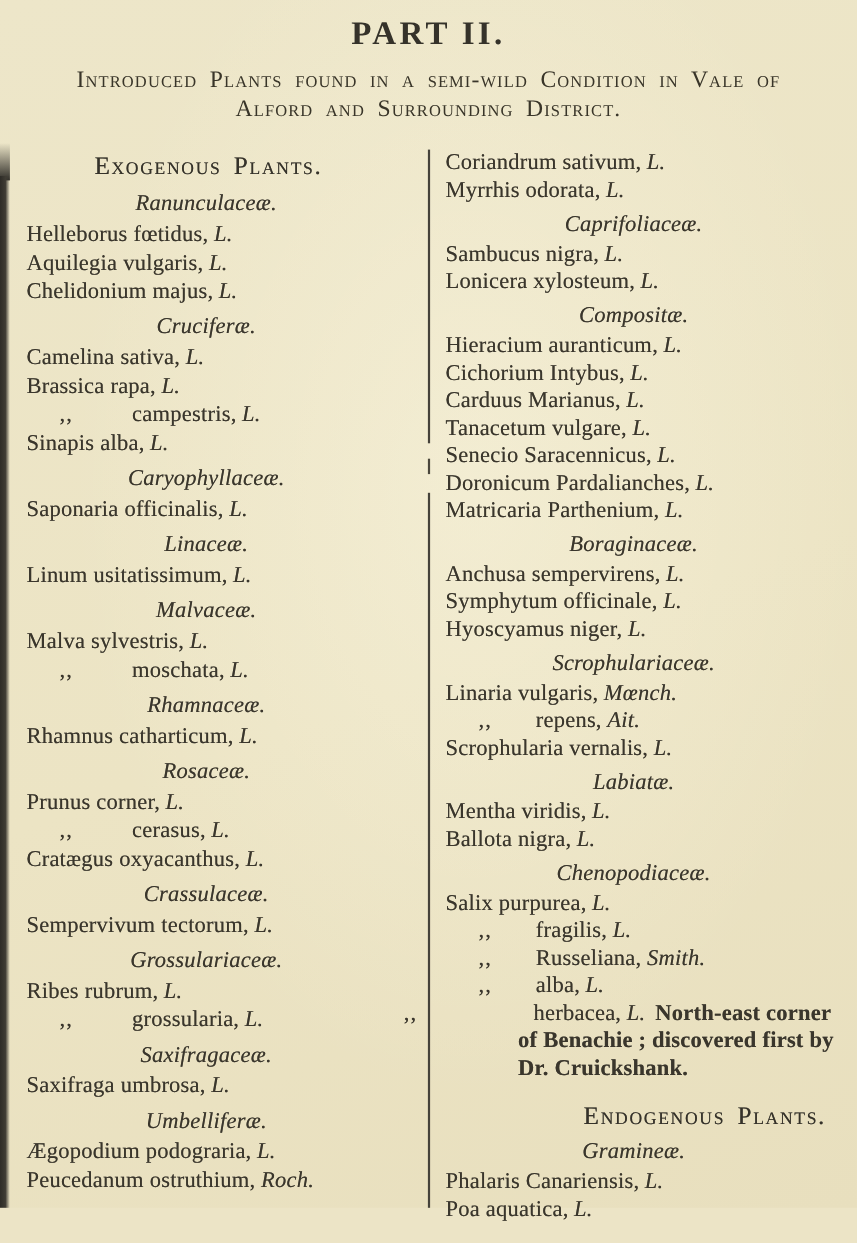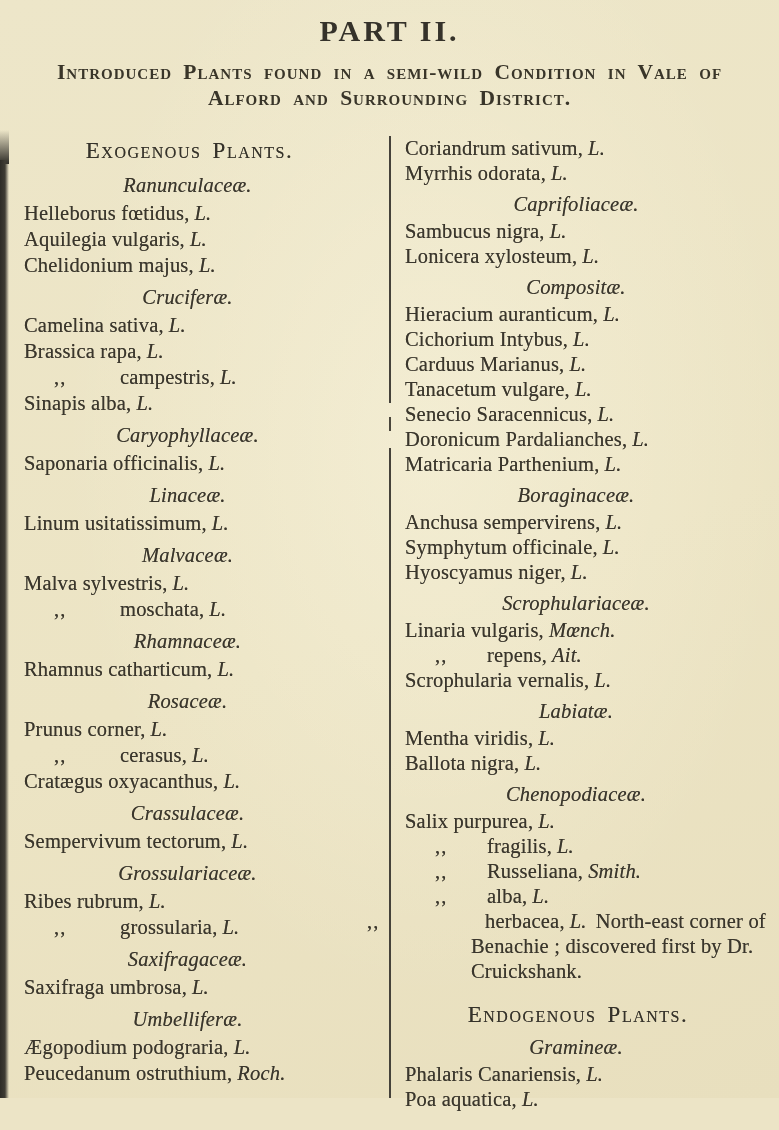--- a/index.html
+++ b/index.html
@@ -24,47 +24,47 @@
     position:absolute; left:0; top:130px; height:34px; width:9px;
     background:linear-gradient(to bottom, rgba(46,44,39,0) 0%, #2e2c27 100%);
   }
   
   .header { position:absolute; top:0; left:0; width:779px; text-align:center; }
   .title {
     padding-top:12px; font-size:30px; line-height:38px;
     letter-spacing:3px; font-weight:600; color:#35322a;
   }
   .subtitle { margin-top:9px; font-variant:small-caps; color:#393529;
-    font-size:21.5px; line-height:26px; letter-spacing:1px; word-spacing:5px;font-weight:bold; }
+    font-size:21.5px; line-height:26px; letter-spacing:1px; word-spacing:5px; }
   
   .divider-seg { position:absolute; left:389px; width:2px; background:#45423a; }
   .div1 { top:136px; height:267px; }
   .divd { top:417px; height:14px; width:2px; background:#4a463c; }
   .div2 { top:448px; height:650px; }
   
   .columns { position:absolute; top:136px; left:0; width:779px; display:flex; }
   .col { box-sizing:border-box; }
   .col-left  { width:389px; padding-left:24px; padding-right:8px; --lh:26px; }
   .col-right { width:390px; padding-left:16px; padding-right:2px; --lh:25px; }
   .species, .family, .colheading {
     font-size:20.5px; line-height:var(--lh); letter-spacing:0.2px;
     text-shadow:0 0 0.5px rgba(56,52,44,0.65);
   }
   .colheading {
     font-variant:small-caps; text-align:center; font-size:23px;
     letter-spacing:1.5px; word-spacing:4px; margin:2px 26px 8px 0; color:#35322a;
   }
-  .species + .colheading, .family + .colheading { margin-top:18px; }
+  .species + .colheading, .family + .colheading { margin-top:18px;text-align:right; }
   .family { font-style:italic; text-align:center; margin:6px 30px 2px 0; }
   .sp-auth { font-style:italic; margin-left:5px; }
   .ditto .ditto-mark { display:inline-block; margin-left:30px; width:52px; letter-spacing:1px; }
   .col-left .ditto .ditto-mark { width:66px; }
   .has-note { padding-left:66px; text-indent:-66px; }
   .has-note .ditto-mark { margin-left:28px; }
-  .sp-note { margin-left:9px; }
+  .sp-note { margin-left:9px;font-weight:bold; }
 </style>
 </head>
 <body>
 
 <div class="page">
   <div class="gutter-fade"></div>
   <div class="gutter"></div>
 
   <div class="header">
     <div class="title">PART II.</div>

